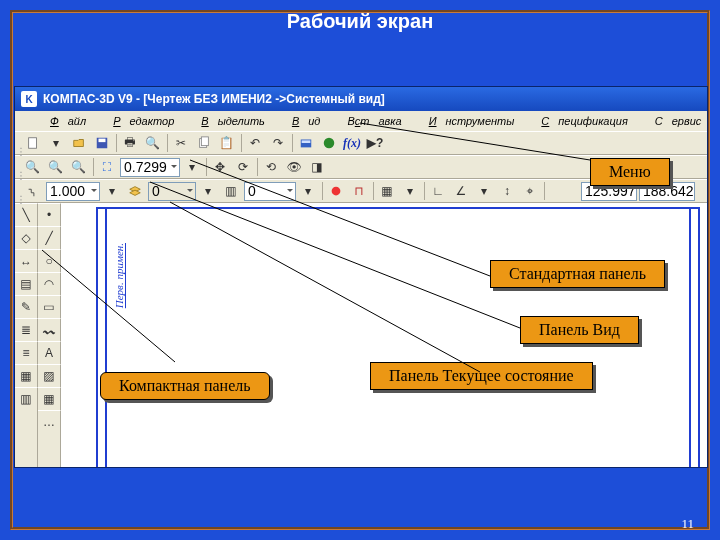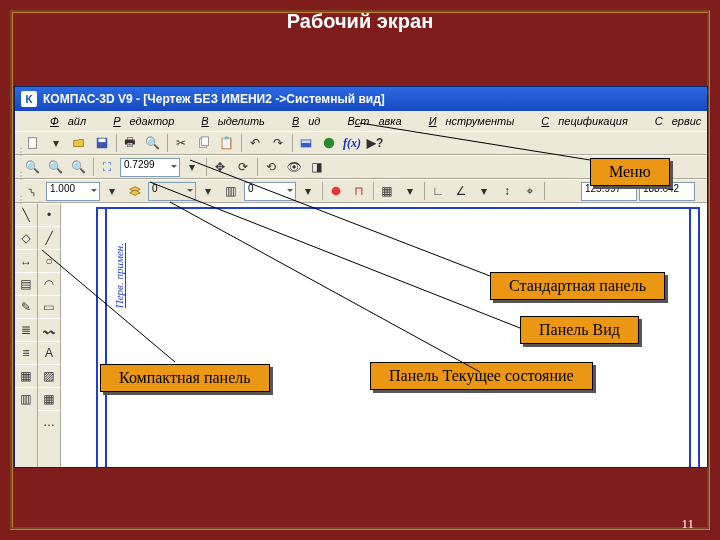--- a/index.html
+++ b/index.html
@@ -1,35 +1,35 @@
 <!DOCTYPE html>
 <html><head>
 <meta charset="utf-8">
 <style>
   html,body{margin:0;padding:0;width:720px;height:540px;font-family:Tahoma,sans-serif;font-size:11px;overflow:hidden;}
-  .slide{width:720px;height:540px;background:#7f1d1d;position:relative;box-sizing:border-box;}
+  .slide{width:720px;height:540px;background:#1d4ed8;position:relative;box-sizing:border-box;}
   .inner-frame{position:absolute;left:10px;top:10px;right:10px;bottom:10px;border:3px groove #c87a3a;}
   .title{position:absolute;left:0;top:10px;width:100%;text-align:center;color:#fff;font-size:20px;font-weight:bold;}
   .shadow-label{position:absolute;background:#ec9714;border:1px solid #000;box-shadow:3px 3px 0 #555;padding:4px 18px;font:16px 'Times New Roman',serif;color:#000;white-space:nowrap;text-align:center;}
   svg.callouts{position:absolute;left:0;top:0;pointer-events:none;z-index:2;}
   .pagenum{position:absolute;right:26px;bottom:8px;color:#fff;font:13px 'Times New Roman',serif;}
 
   .app{position:absolute;left:14px;top:86px;width:692px;height:380px;background:#ece9d8;border:1px solid #0a246a;overflow:hidden;}
   .titlebar{height:24px;background:linear-gradient(#2a6ae3,#1649bf);color:#fff;display:flex;align-items:center;gap:6px;padding:0 6px;font-weight:bold;font-size:12px;}
   .titlebar .logo{width:16px;height:16px;background:#fff;border-radius:2px;display:flex;align-items:center;justify-content:center;color:#1649bf;font-size:10px;}
   .menubar{height:20px;background:#ece9d8;display:flex;align-items:center;padding-left:26px;font-style:italic;}
   .menubar span{padding:0 9px;line-height:20px;}
   .menubar span u{text-decoration:underline;}
   .dots{width:6px;background:#ece9d8;border-right:1px solid #fff;position:relative;}
   .dots::before{content:"⋮";color:#999;position:absolute;left:1px;top:3px;font-size:10px;}
   .toolbar{height:22px;background:#ece9d8;border-top:1px solid #fff;border-bottom:1px solid #aca899;display:flex;align-items:center;}
   .tbtn{width:22px;height:20px;display:flex;align-items:center;justify-content:center;font-size:12px;color:#333;border-right:1px solid transparent;}
   .tbtn svg{width:14px;height:14px;}
   .sep{width:1px;height:18px;background:#aca899;margin:0 2px;}
-  .field{height:17px;background:#fff;border:1px solid #7f9db9;font-size:10px;padding:0 3px;display:flex;align-items:flex-start;margin:0 1px;position:relative;}
+  .field{height:17px;background:#fff;border:1px solid #7f9db9;font-size:14px;padding:0 3px;display:flex;align-items:center;margin:0 1px;position:relative;}
   .field.dd::after{content:"";position:absolute;right:2px;top:6px;border:3px solid transparent;border-top-color:#555;}
   .body{display:flex;height:calc(100% - 90px);background:#fff;}
   .vtoolbar{width:22px;background:#ece9d8;border-right:1px solid #aca899;display:flex;flex-direction:column;}
   .vtoolbar .tbtn{height:22px;width:100%;border-top:1px solid #fff;}
   .canvas{flex:1;position:relative;background:#fff;}
   .canvas .bluerect{position:absolute;left:35px;top:4px;border:2px solid #203dd1;}
   .vtext{font:italic 11px 'Times New Roman';color:#203dd1; writing-mode:vertical-rl;transform:rotate(180deg); text-decoration:underline;}
 </style>
 </head>
 <body>
@@ -204,23 +204,23 @@
       </div>
       <div class="canvas">
         <div class="bluerect" style="width:600px;height:280px;"></div>
         <div class="bluerect" style="left:44px;top:4px;width:582px;height:280px;"></div>
         <div style="position:absolute;left:52px;top:40px;" class="vtext">Перв. примен.</div>
       </div>
     </div>
   </div>
 
   <div class="shadow-label" style="left:590px;top:158px;">Меню</div>
-  <div class="shadow-label" style="left:490px;top:272px;text-align:center;">Стандартная панель</div>
+  <div class="shadow-label" style="left:490px;top:260px;text-align:center;">Стандартная панель</div>
   <div class="shadow-label" style="left:520px;top:316px;">Панель Вид</div>
-  <div class="shadow-label" style="left:100px;top:364px;">Компактная панель</div>
+  <div class="shadow-label" style="left:100px;top:372px;border-radius:6px;">Компактная панель</div>
   <div class="shadow-label" style="left:370px;top:362px;">Панель Текущее состояние</div>
 
   <svg class="callouts" width="720" height="540">
     <g stroke="#000" stroke-width="1" fill="none">
       <line x1="590" y1="160" x2="360" y2="123"></line>
       <line x1="490" y1="276" x2="190" y2="160"></line>
       <line x1="520" y1="328" x2="150" y2="182"></line>
       <line x1="480" y1="372" x2="170" y2="202"></line>
       <line x1="175" y1="362" x2="42" y2="250"></line>
     </g>

